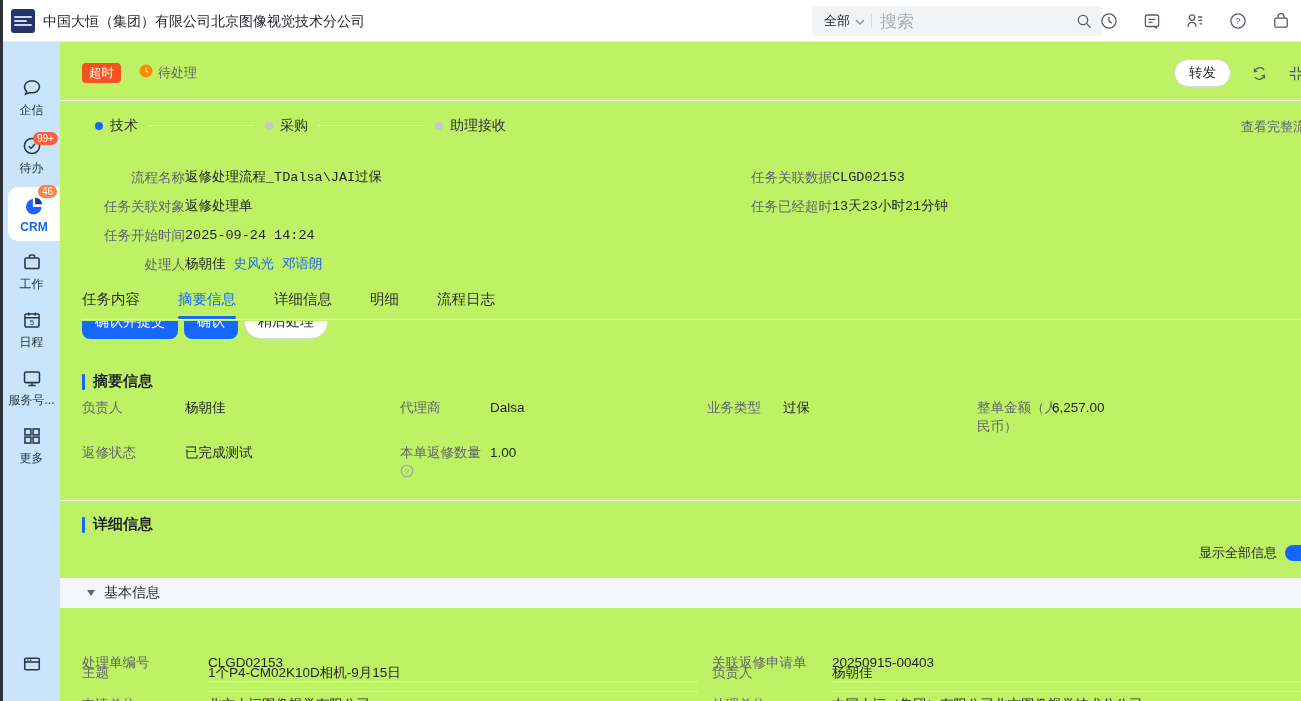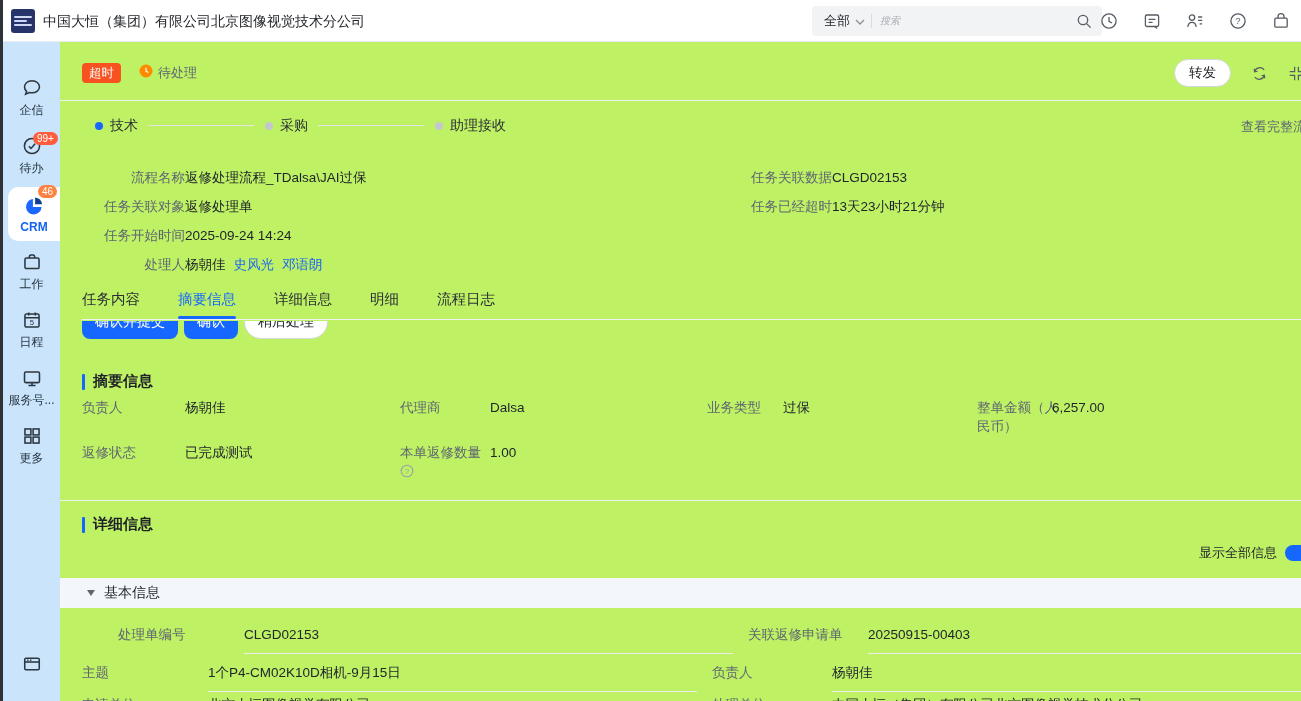--- a/index.html
+++ b/index.html
@@ -16,21 +16,21 @@
   .logo { position:absolute; left:8px; top:9px; width:24px; height:24px; border-radius:3px;
     background:#27346b; display:flex; flex-direction:column; justify-content:center; gap:2px; padding:4px 3px; }
   .logo i { display:block; height:2px; background:#cfd8f2; border-radius:1px; }
   .logo i:nth-child(2){ width:70%; }
   .company { position:absolute; left:40px; top:0; height:42px; line-height:42px; font-size:14px; color:#23262b; }
   .search { position:absolute; left:809px; top:6px; width:290px; height:30px; background:#f2f3f5;
     border-radius:4px; display:flex; align-items:center; padding:0 10px 0 12px; }
   .search .scope { font-size:13px; color:#23262b; }
   .search .chev { margin:2px 6px 0 5px; }
   .search .sep { width:1px; height:14px; background:#d9dbdf; margin-right:8px; }
-  .search .ph { font-size:10px; color:#a9aeb5; flex:1;font-style:italic; }
+  .search .ph { font-size:17px; color:#a9aeb5; flex:1; }
   .tb-icons { position:absolute; right:10px; top:0; height:42px; display:flex; align-items:center; gap:23px; }
   .tb-icons .tbi { width:20px; height:20px; display:inline-flex; cursor:pointer; }
 
   
   .sidebar { position:absolute; left:3px; top:42px; width:57px; height:659px; background:#c9e4fb; padding-top:34px; }
   .sb-item { position:relative; width:100%; height:44px; margin-bottom:14px; display:flex; flex-direction:column;
     align-items:center; justify-content:center; cursor:pointer; }
   .sb-item .sb-lbl { font-size:12px; color:#273540; margin-top:3px; white-space:nowrap; }
   .sb-item.active { background:#fff; margin-left:5px; width:52px; border-radius:10px 0 0 10px; height:54px; margin-top:-5px; margin-bottom:9px; }
   .sb-item.active .sb-lbl { color:#1465f0; font-weight:bold; }
@@ -66,21 +66,21 @@
   .sline { position:absolute; top:13px; height:1px; background:#e3e5e9; }
   .view-full { position:absolute; right:-18px; top:6px; font-size:13px; color:#5f6672; white-space:nowrap; cursor:pointer; }
 
   
   .fields { position:absolute; top:126px; }
   .fields.fl { left:22px; }
   .fields.fr { left:652px; }
   .frow { display:flex; margin-bottom:9px; line-height:20px; font-size:13.5px;text-align:right; }
   .fl .frow .lb { width:103px; color:#5f6672; }
   .fr .frow .lb { width:120px; color:#5f6672; }
-  .frow .vl { color:#22262c; }
+  .frow .vl { color:#22262c;font-family:Liberation Mono, monospace; }
   a.lnk, .lnk { color:#2066f2; text-decoration:none; cursor:pointer; }
   .frow .vl .lnk { margin-left:8px; }
 
   
   .tabs { position:absolute; left:22px; right:0; top:248px; height:30px; display:flex; gap:38px; border-bottom:1px solid #f1f2f4; }
   .tab { font-size:14.5px; color:#2b2f36; padding-bottom:9px; cursor:pointer; position:relative; white-space:nowrap; }
   .tab.active { color:#1667ff; }
   .tab.active::after { content:""; position:absolute; left:0; right:0; bottom:0; height:3px; background:#1667ff; border-radius:2px; }
 
   
@@ -115,21 +115,21 @@
   .group-band .tx { font-size:14px; color:#1f2329; margin-left:9px; }
 
   .brow { position:absolute; left:0; right:0; height:38px; font-size:13.5px; }
   .brow span { position:absolute; top:10px; line-height:18px; white-space:nowrap; }
   .brow .lblL { left:22px; color:#5f6672; }
   .brow .valL { left:148px; color:#22262c; }
   .brow .lblR { left:652px; color:#5f6672; }
   .brow .valR { left:772px; color:#22262c; }
   .brow .ulL { position:absolute; left:148px; width:489px; top:37px; height:1px; background:#ececee; }
   .brow .ulR { position:absolute; left:772px; right:0; top:37px; height:1px; background:#ececee; }
-  .b1{top:574px;margin-left:36px;} .b2{top:612px;} .b3{top:650px;}
+  .b1{top:602px;} .b2{top:612px;} .b3{top:650px;}
   .b3 span { top:4px; }
 
   svg { display:block; width:100%; height:100%; }
 </style>
 </head>
 <body>
 
 <div class="leftstrip"></div>
 
 <header class="topbar">

